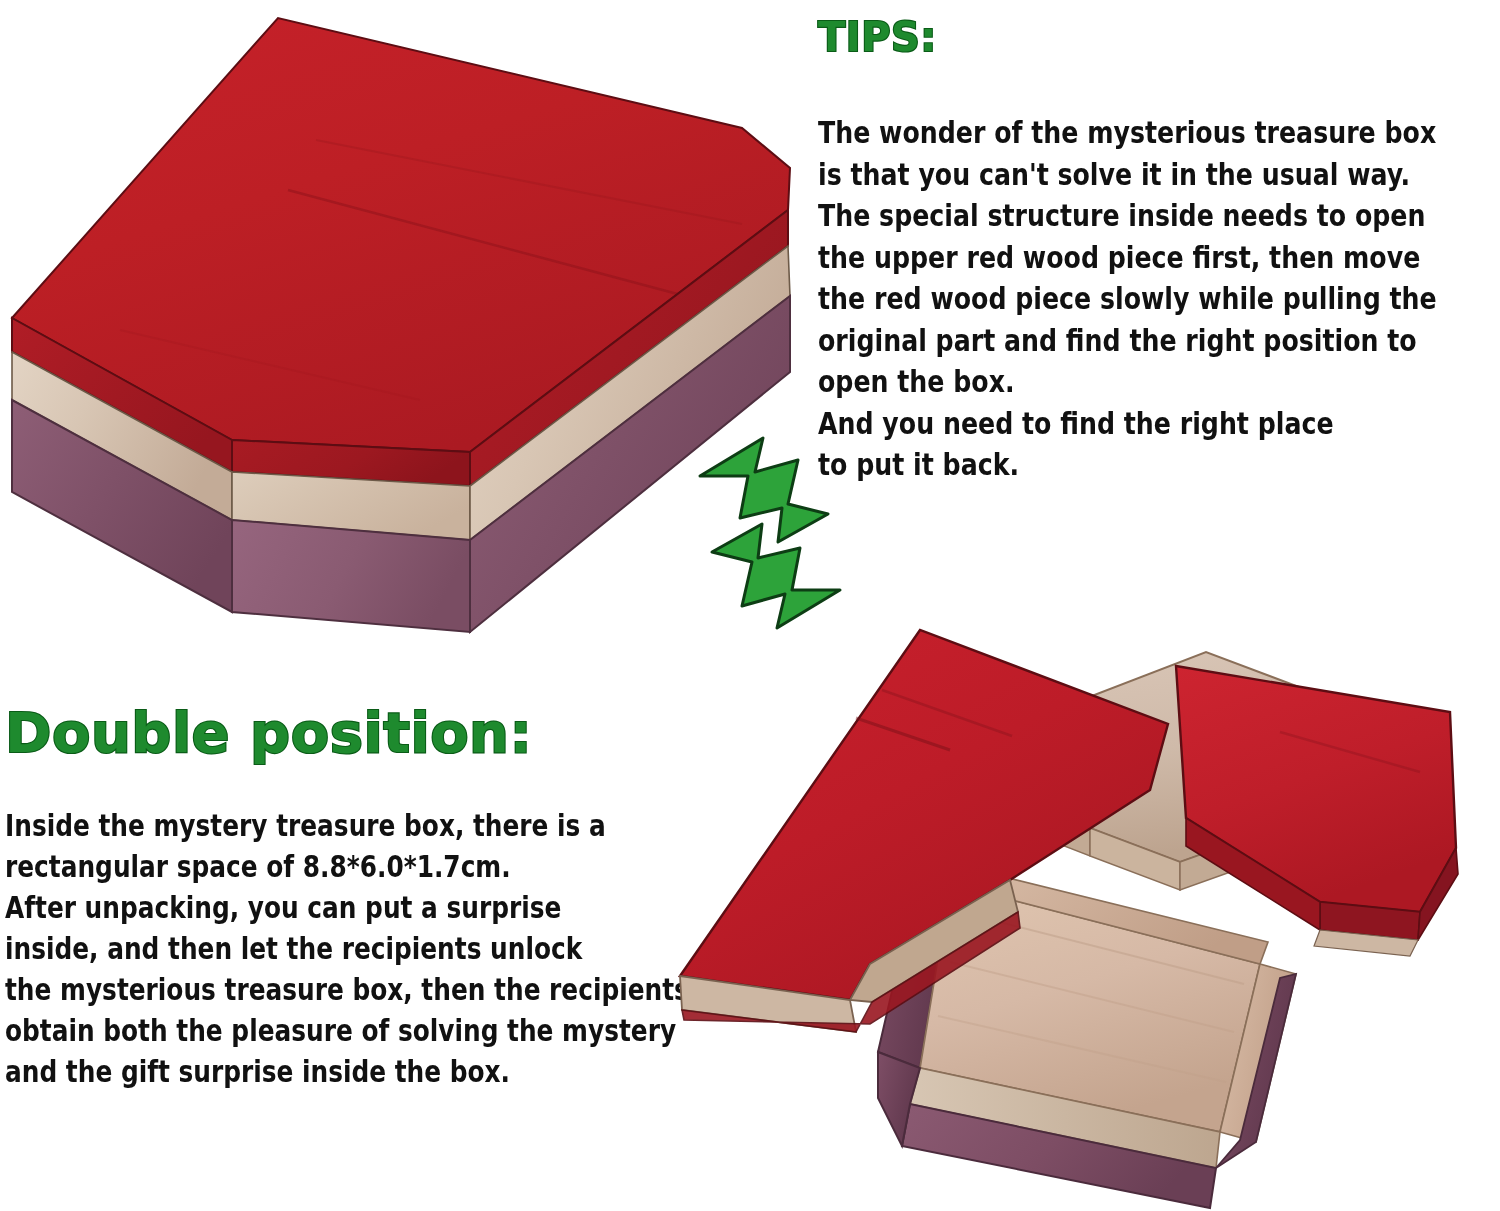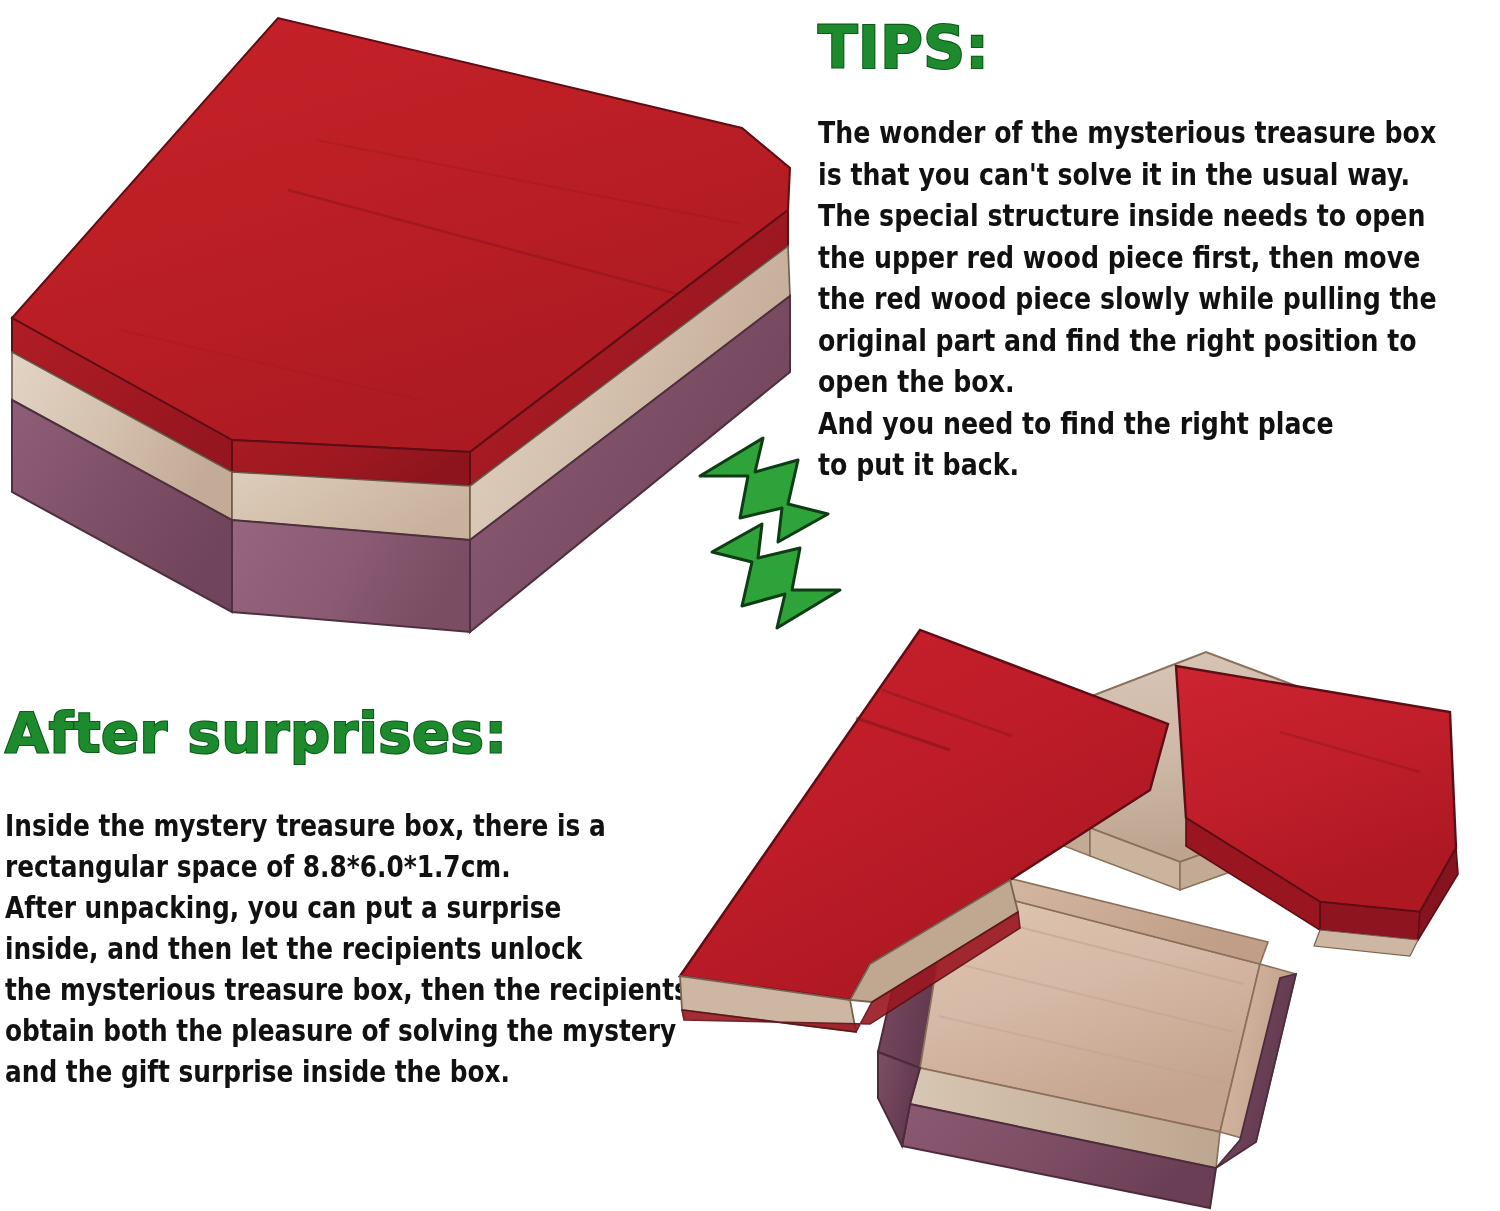--- a/index.html
+++ b/index.html
@@ -27,21 +27,21 @@
     color: #1e8a2e;
     letter-spacing: 0.5px;
     white-space: nowrap;
     -webkit-text-stroke: 2.2px #0b5c18;
     paint-order: stroke fill;
     text-shadow: 0 0 1px #0b5c18;
   }
   #tips-heading {
     left: 818px;
     top: 14px;
-    font-size: 58px;
+    font-size: 40px;
   }
   #double-heading {
     left: 5px;
     top: 700px;
     font-size: 56px;
   }
 
   
   .bodytext {
     position: absolute;
@@ -180,21 +180,21 @@
     <span class="ln">is that you can't solve it in the usual way.</span>
     <span class="ln">The special structure inside needs to open</span>
     <span class="ln">the upper red wood piece first, then move</span>
     <span class="ln">the red wood piece slowly while pulling the</span>
     <span class="ln">original part and find the right position to</span>
     <span class="ln">open the box.</span>
     <span class="ln">And you need to find the right place</span>
     <span class="ln">to put it back.</span>
   </div>
 
-  <div class="heading" id="double-heading">After surprises:</div>
+  <div class="heading" id="double-heading">Double position:</div>
 
   <div class="bodytext" id="double-body">
     <span class="ln">Inside the mystery treasure box, there is a</span>
     <span class="ln">rectangular space of 8.8*6.0*1.7cm.</span>
     <span class="ln">After unpacking, you can put a surprise</span>
     <span class="ln">inside, and then let the recipients unlock</span>
     <span class="ln">the mysterious treasure box, then the recipients will</span>
     <span class="ln">obtain both the pleasure of solving the mystery</span>
     <span class="ln">and the gift surprise inside the box.</span>
   </div>

